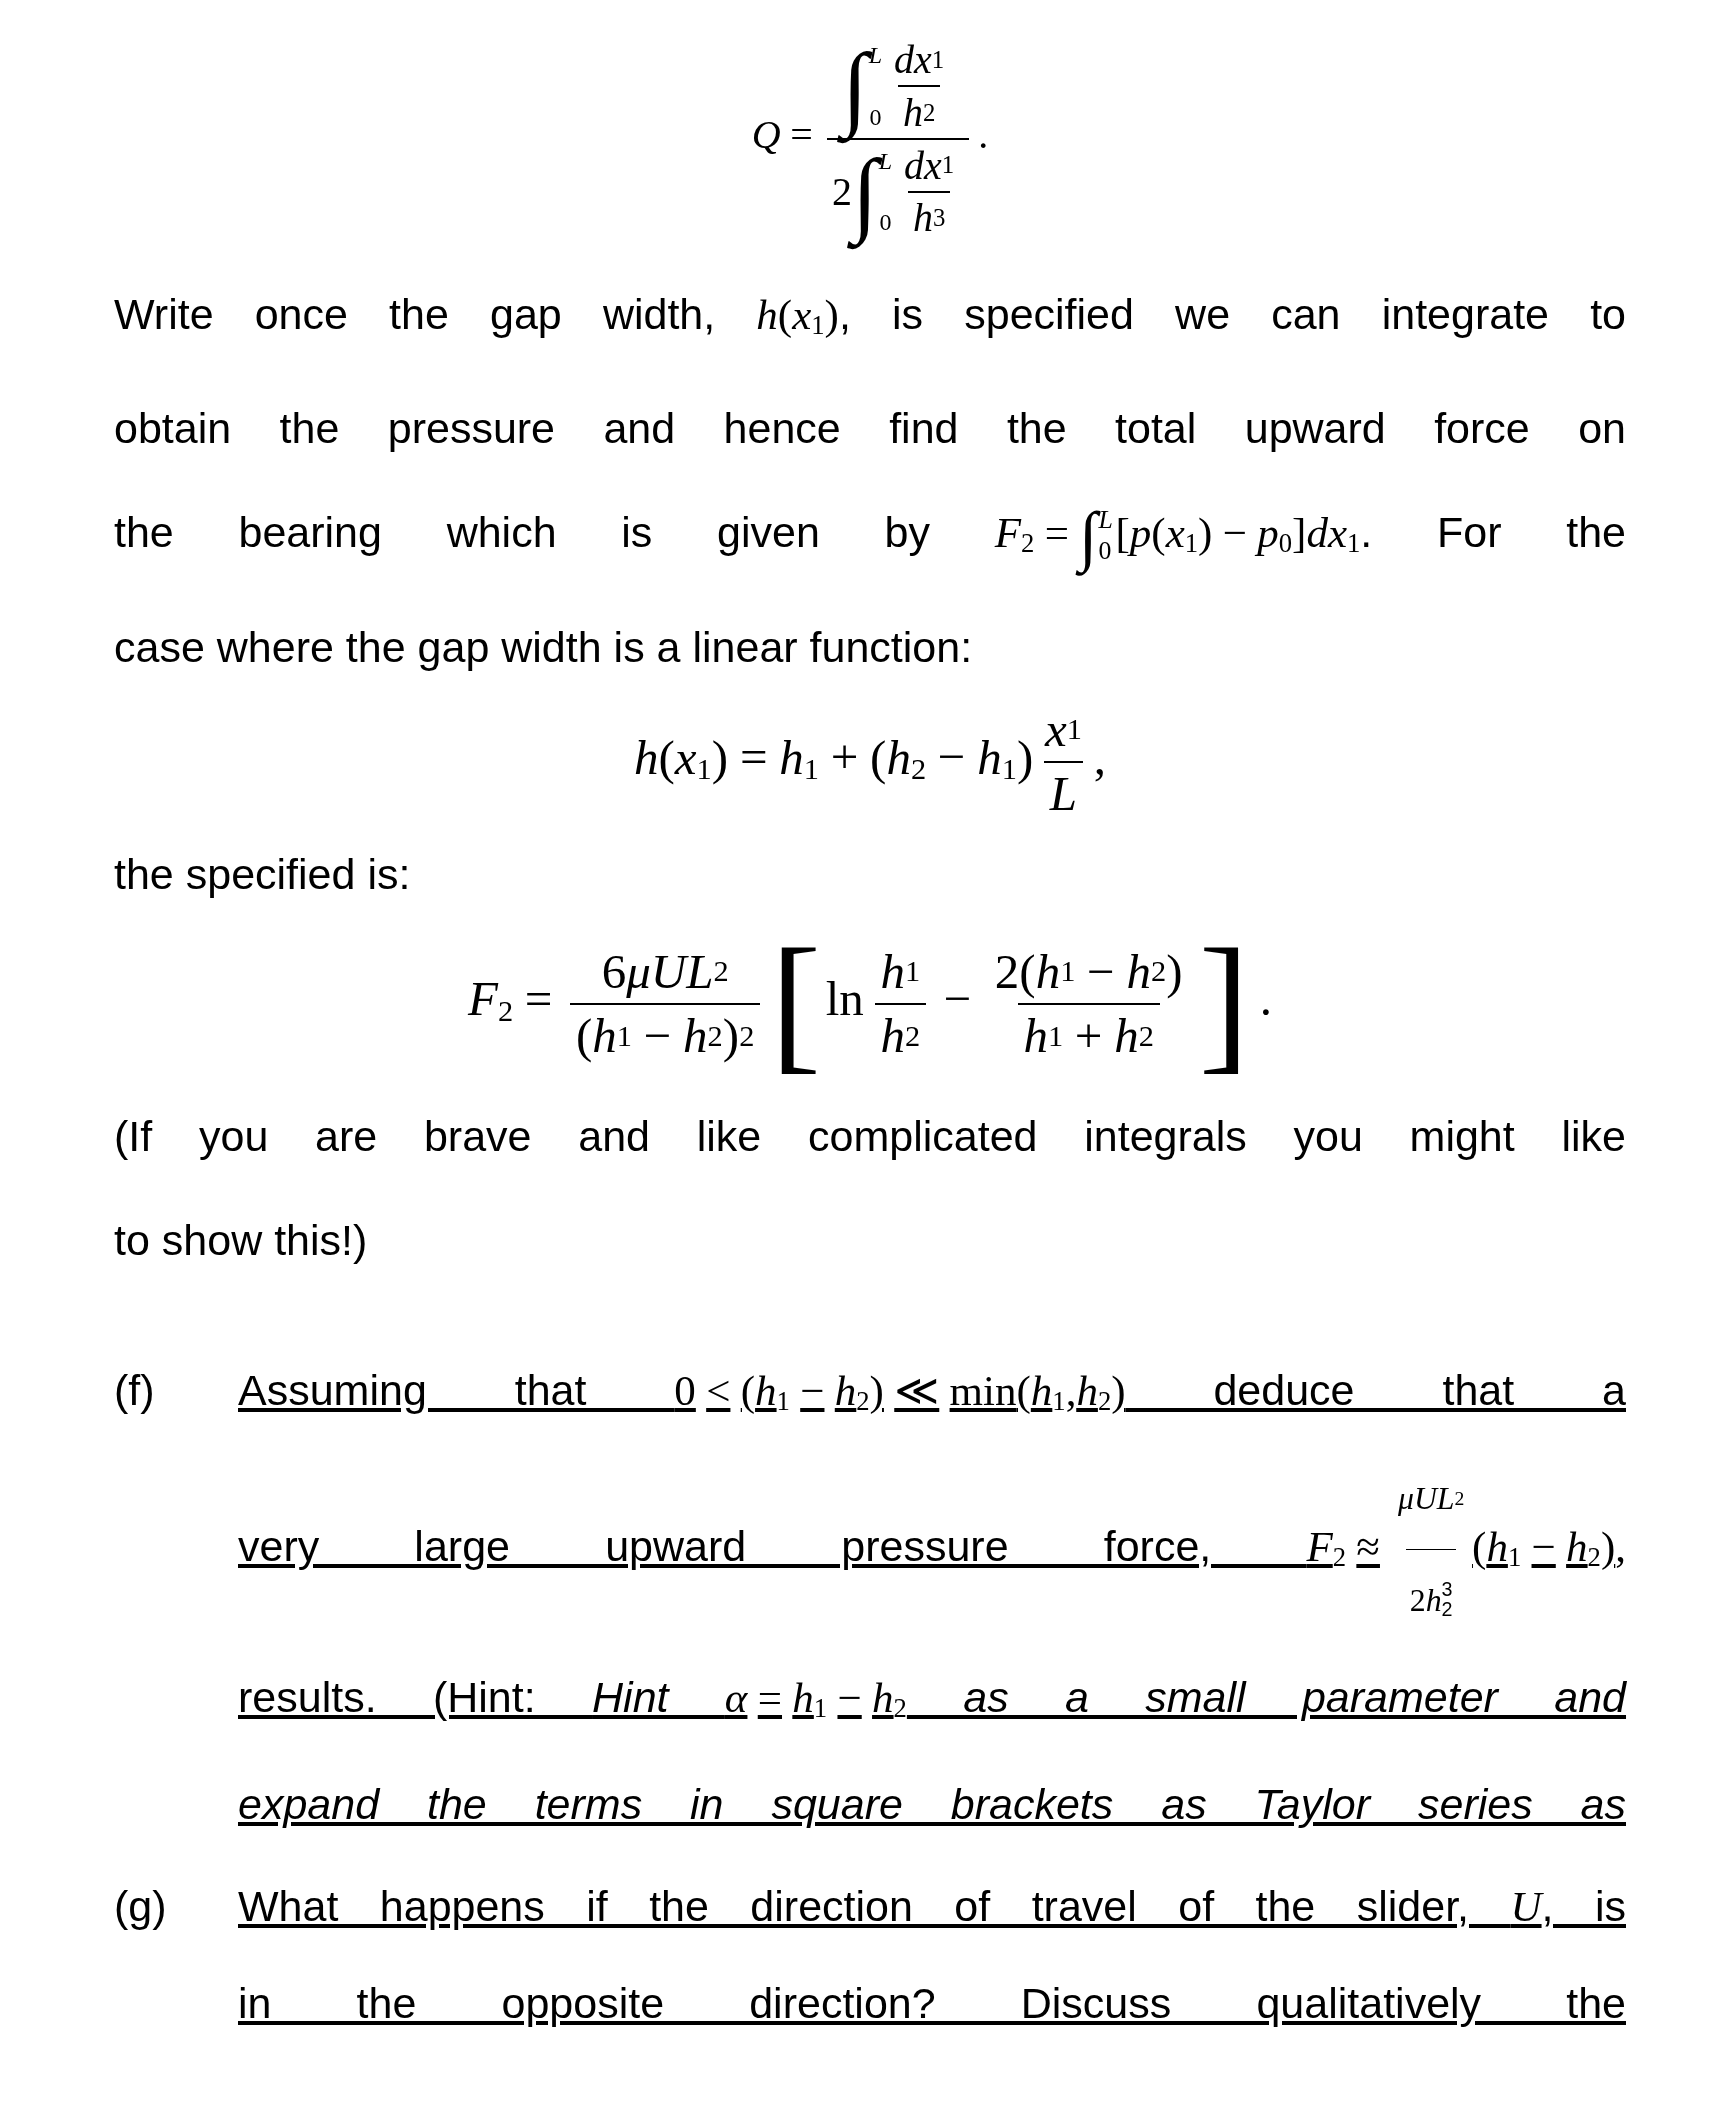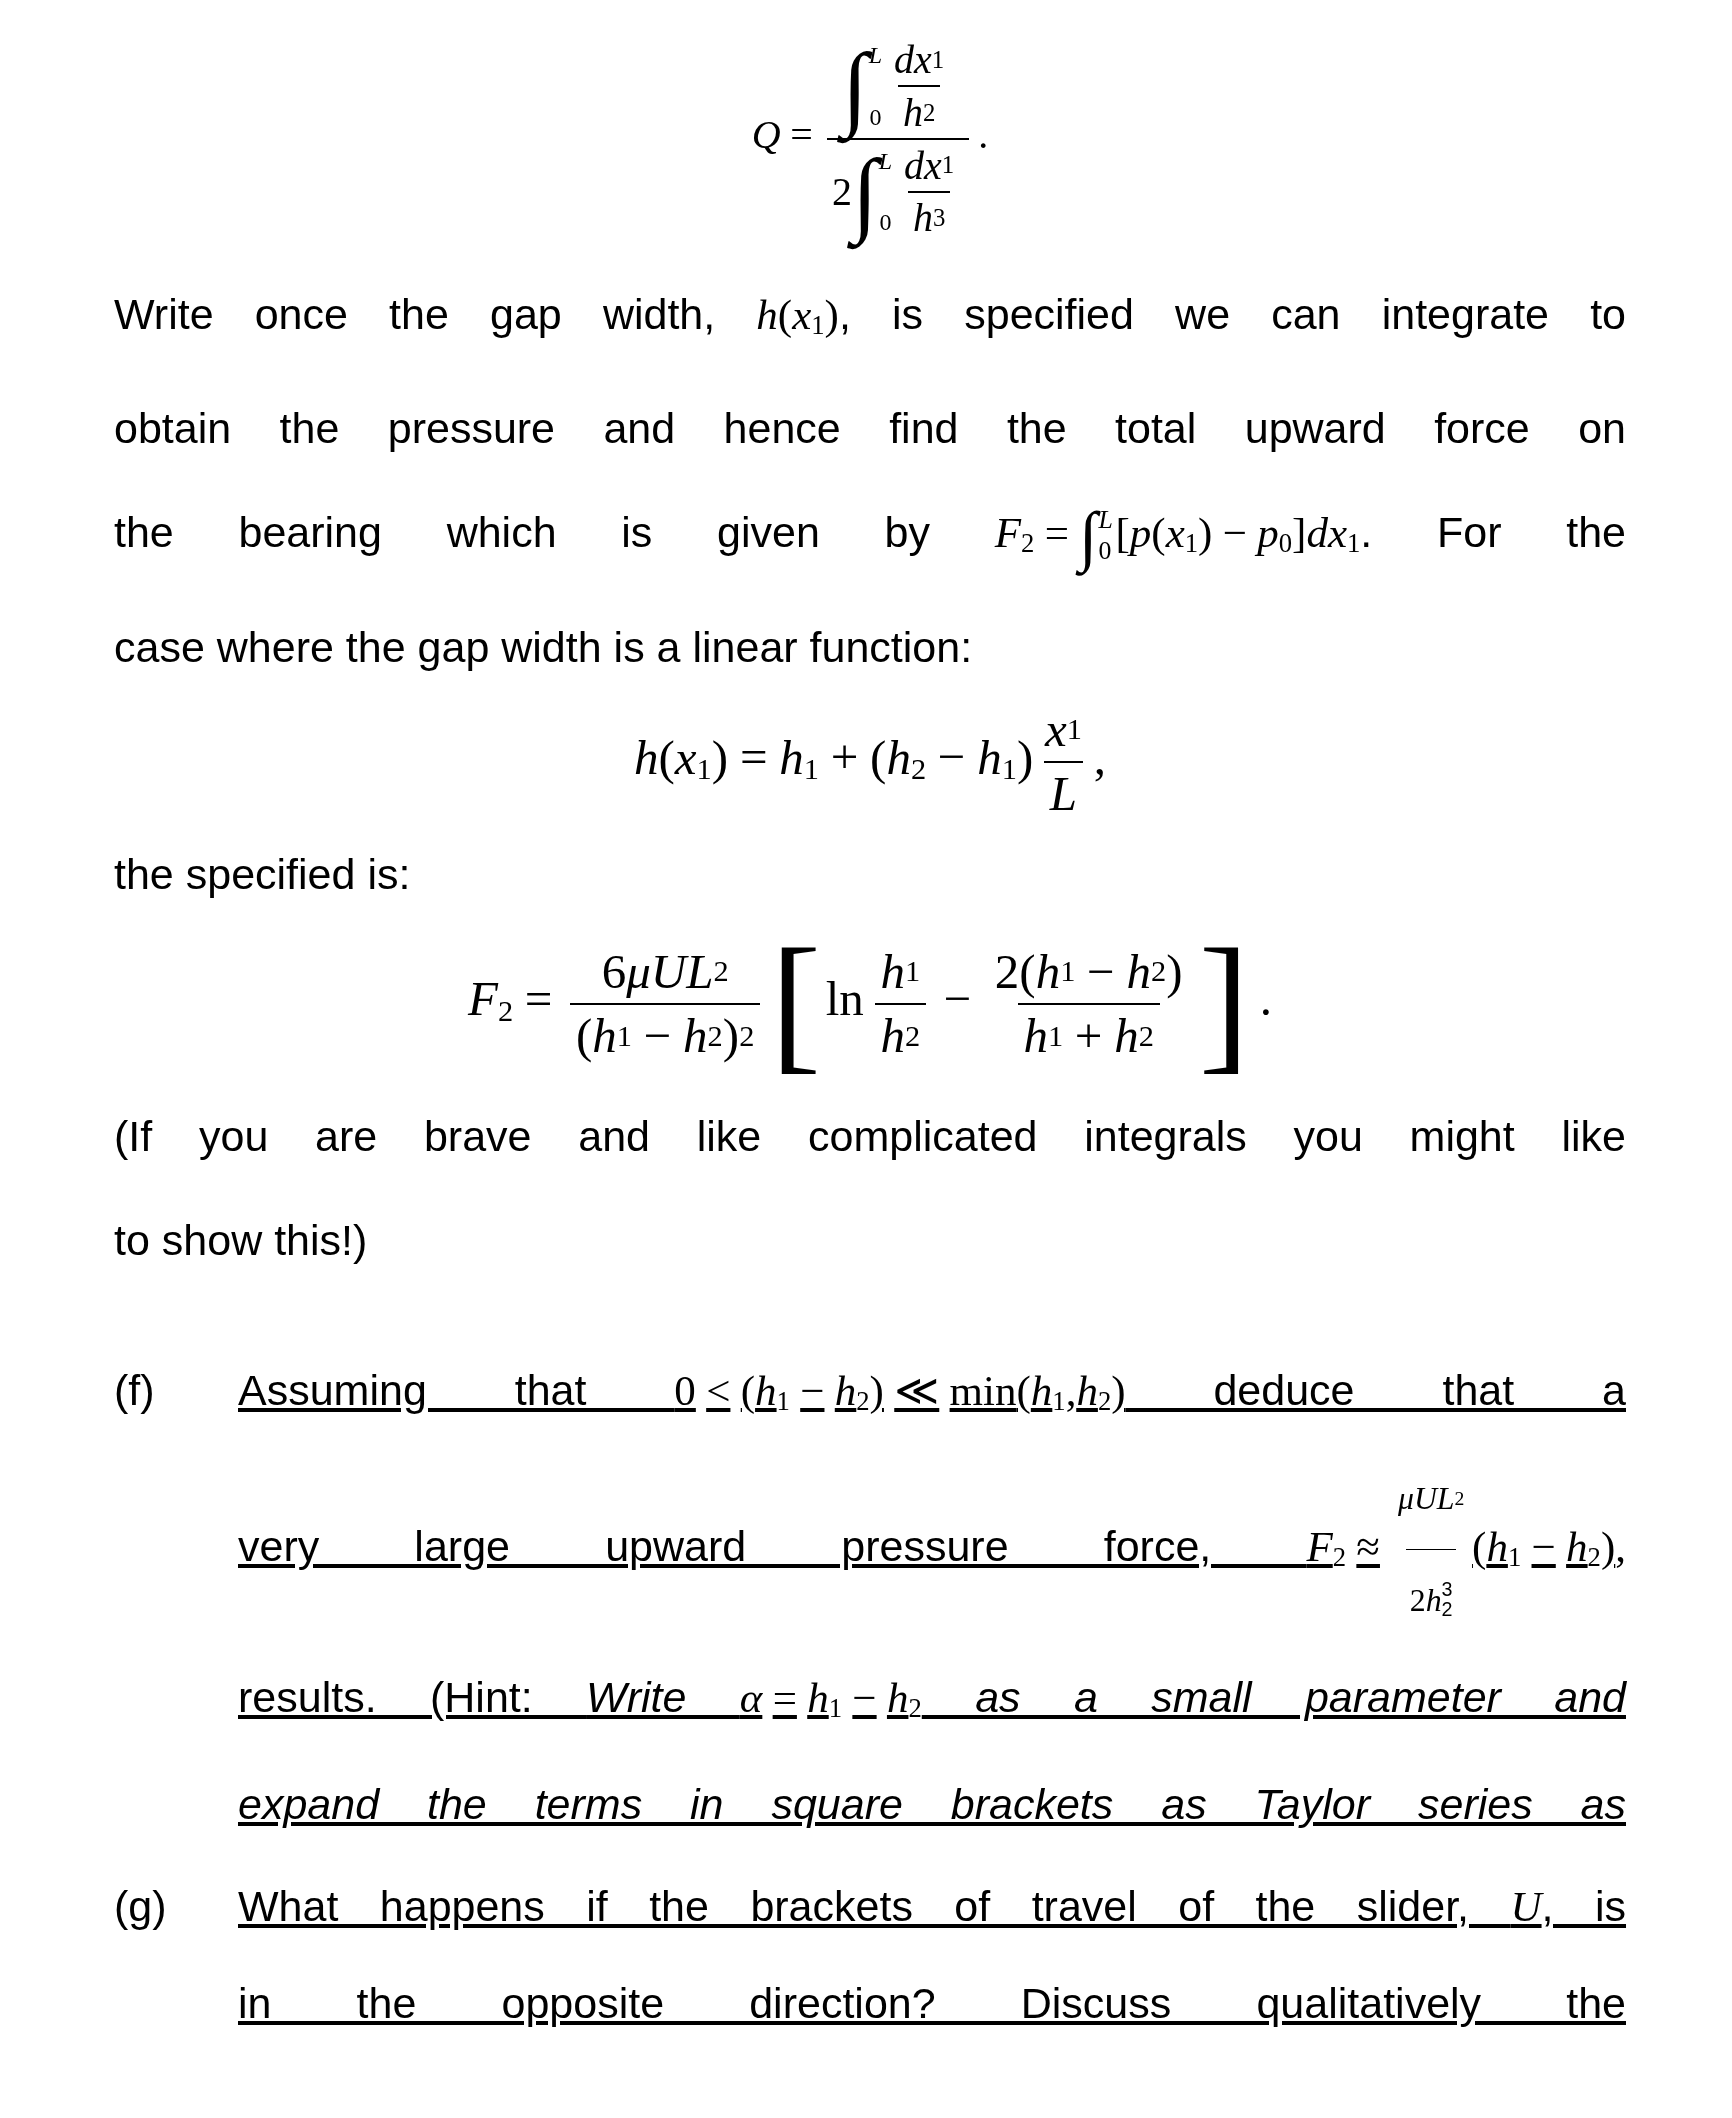--- a/index.html
+++ b/index.html
@@ -190,29 +190,29 @@
               </span>
               <span class="de">
                 <span class="m">2</span>
                 <span class="mi">h</span>
                 <span class="ss">
                   <span>3</span>
                   <span>2</span>
                 </span>
               </span>
             </span><span class="m">(</span><span class="mi">h</span><span class="sb m">1</span><span class="op m">−</span><span class="mi">h</span><span class="sb m">2</span><span class="m">)</span><span class="m">,</span></div>
-      <div class="line itline"><span>results. (Hint: </span><span class="si">Write </span><span class="mi">α</span><span class="op m">=</span><span class="mi">h</span><span class="sb m">1</span><span class="op m">−</span><span class="mi">h</span><span class="sb m">2</span><span class="si"> as a small parameter and</span></div>
+      <div class="line itline"><span>results. (Hint: </span><span class="si">Hint </span><span class="mi">α</span><span class="op m">=</span><span class="mi">h</span><span class="sb m">1</span><span class="op m">−</span><span class="mi">h</span><span class="sb m">2</span><span class="si"> as a small parameter and</span></div>
       <div class="line itline"><span class="si">expand the terms in square brackets as Taylor series as</span></div>
     </div>
   </div>
 
   <div class="item gap-g">
     <div class="ilabel">(g)</div>
     <div class="ibody">
-      <div class="line itline"><span>What happens if the brackets of travel of the slider, </span><span class="mi">U</span><span>, is</span></div>
+      <div class="line itline"><span>What happens if the direction of travel of the slider, </span><span class="mi">U</span><span>, is</span></div>
       <div class="line itline"><span>in the opposite direction? Discuss qualitatively the</span></div>
 
     </div>
   </div>
 
 </div>
 </div>
 
 
 </body></html>

